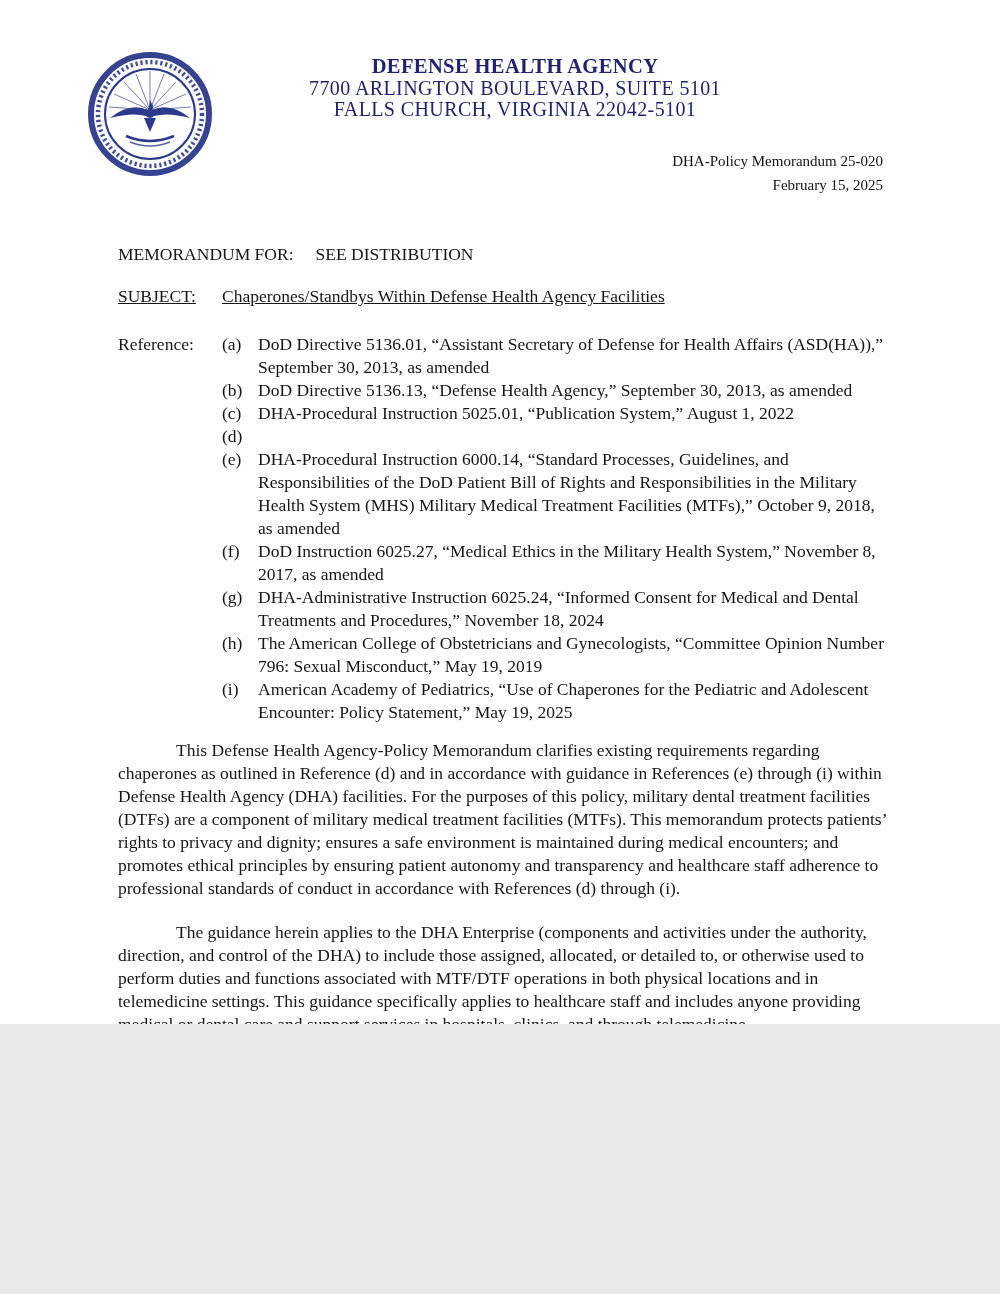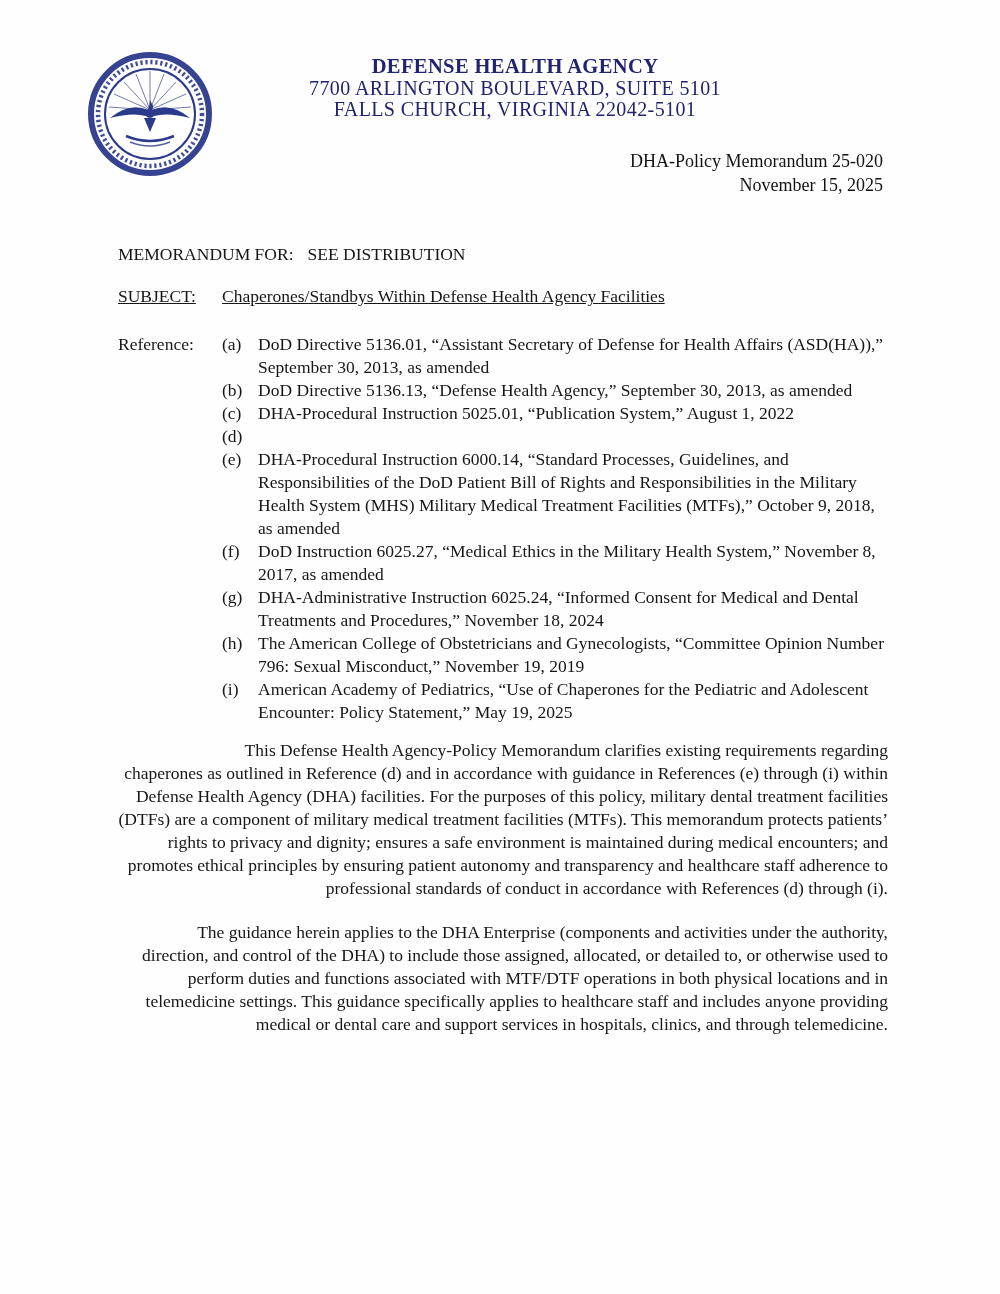--- a/index.html
+++ b/index.html
@@ -1,18 +1,18 @@
 <!DOCTYPE html>
 <html><head>
 <meta charset="utf-8">
 <style>
   html,body{margin:0;padding:0;background:#e9e9e9;}
   .page{
     position:relative;
-    width:1000px;height:1294px;
+    width:1000px;height:1024px;
     margin:0 auto;
     background:#fefefe;
     box-sizing:border-box;
     padding:243px 112px 0 118px;
     font-family:"Liberation Serif","DejaVu Serif",serif;
     font-size:17.5px;line-height:23px;
     color:#161616;
     overflow:hidden;
   }
   
@@ -20,34 +20,34 @@
   .lh-text{
     position:absolute;top:56px;left:30px;width:970px;
     text-align:center;color:#20246f;
     font-size:20px;line-height:21.5px;
     letter-spacing:.4px;
   }
   .lh-title{font-weight:bold;font-size:20.5px;}
   .meta{
     position:absolute;top:150px;right:117px;
     text-align:right;color:#131313;
-    font-size:18px;line-height:23.5px;
+    font-size:15px;line-height:23.5px;
   }
   
   .memo-for{white-space:nowrap;}
-  .memo-for .value{margin-left:14px;}
+  .memo-for .value{margin-left:22px;}
   .subject-row{display:flex;margin-top:19px;text-decoration:underline;}
   .subject-row .label{flex:0 0 104px;}
   .subject-row .value{flex:1;}
   .references{margin-top:25px;}
   .ref-row{display:flex;}
   .ref-label{flex:0 0 104px;}
   .ref-id{flex:0 0 36px;}
   .ref-text{flex:0 1 632px;max-width:632px;}
-  .body-para{margin:15px 0 0 0;text-indent:58px;max-width:770px;text-align:right;}
+  .body-para{margin:15px 0 0 0;text-indent:58px;max-width:770px;}
   .body-para + .body-para{margin-top:21px;}
 </style>
 </head>
 <body>
 
 <div class="page">
 
   <span class="seal">
     <svg width="124" height="124" viewBox="0 0 124 124" xmlns="http://www.w3.org/2000/svg" aria-hidden="true">
       <circle cx="62" cy="62" r="59" fill="#ffffff" stroke="#2c3a8c" stroke-width="6" opacity="0.95"></circle>
@@ -76,21 +76,21 @@
   </span>
 
   <div class="lh-text">
     <div class="lh-title">DEFENSE HEALTH AGENCY</div>
     <div class="lh-addr">7700 ARLINGTON BOULEVARD, SUITE 5101</div>
     <div class="lh-addr">FALLS CHURCH, VIRGINIA  22042-5101</div>
   </div>
 
   <div class="meta">
     <div>DHA-Policy Memorandum 25-020</div>
-    <div>November 15, 2025</div>
+    <div>February 15, 2025</div>
   </div>
 
   <div class="memo-for">
     <span class="label">MEMORANDUM FOR:</span><span class="value">SEE DISTRIBUTION</span>
   </div>
 
   <div class="subject-row">
     <span class="label">SUBJECT:</span>
     <span class="value">Chaperones/Standbys Within Defense Health Agency Facilities</span>
   </div>
@@ -133,21 +133,21 @@
 
     <div class="ref-row">
       <span class="ref-label"></span>
       <span class="ref-id">(g)</span>
       <span class="ref-text">DHA-Administrative Instruction 6025.24, “Informed Consent for Medical and Dental Treatments and Procedures,” November 18, 2024</span>
     </div>
 
     <div class="ref-row">
       <span class="ref-label"></span>
       <span class="ref-id">(h)</span>
-      <span class="ref-text">The American College of Obstetricians and Gynecologists, “Committee Opinion Number 796: Sexual Misconduct,” November 19, 2019</span>
+      <span class="ref-text">The American College of Obstetricians and Gynecologists, “Committee Opinion Number 796: Sexual Misconduct,” May 19, 2019</span>
     </div>
 
     <div class="ref-row">
       <span class="ref-label"></span>
       <span class="ref-id">(i)</span>
       <span class="ref-text">American Academy of Pediatrics, “Use of Chaperones for the Pediatric and Adolescent Encounter: Policy Statement,” May 19, 2025</span>
     </div>
   </div>
 
   <p class="body-para">This Defense Health Agency-Policy Memorandum clarifies existing requirements regarding chaperones as outlined in Reference (d) and in accordance with guidance in References (e) through (i) within Defense Health Agency (DHA) facilities.  For the purposes of this policy, military dental treatment facilities (DTFs) are a component of military medical treatment facilities (MTFs).  This memorandum protects patients’ rights to privacy and dignity; ensures a safe environment is maintained during medical encounters; and promotes ethical principles by ensuring patient autonomy and transparency and healthcare staff adherence to professional standards of conduct in accordance with References (d) through (i).</p>

